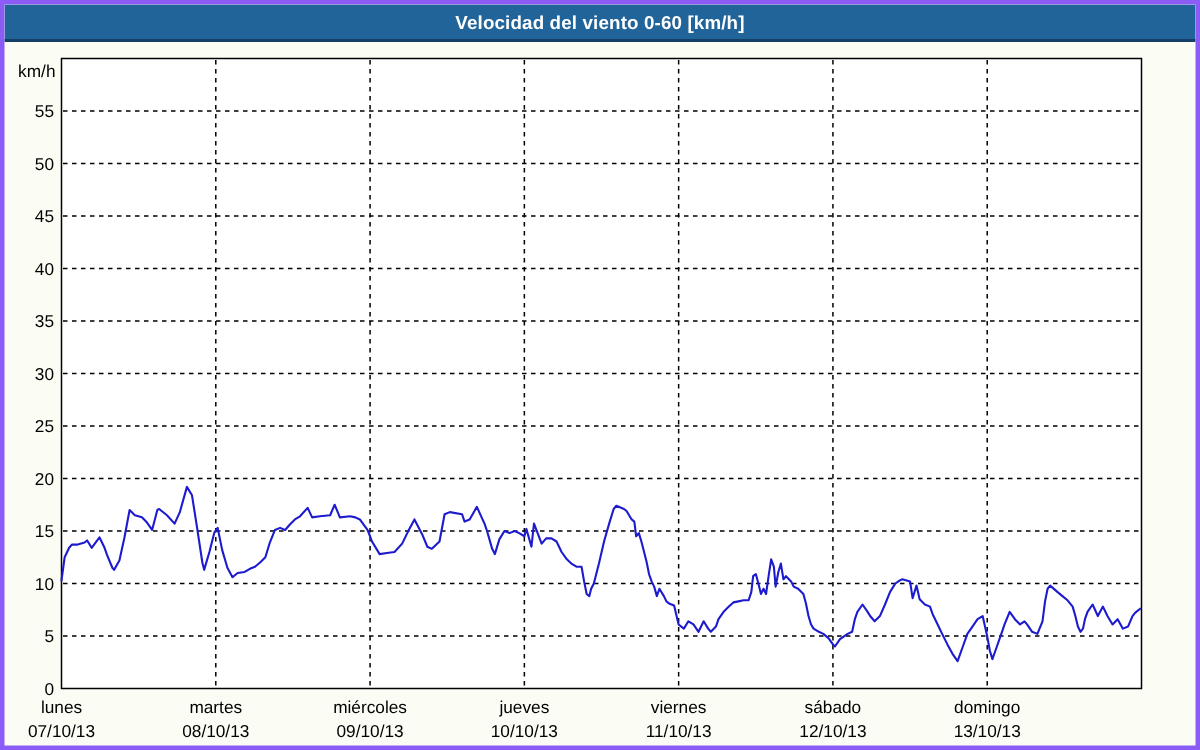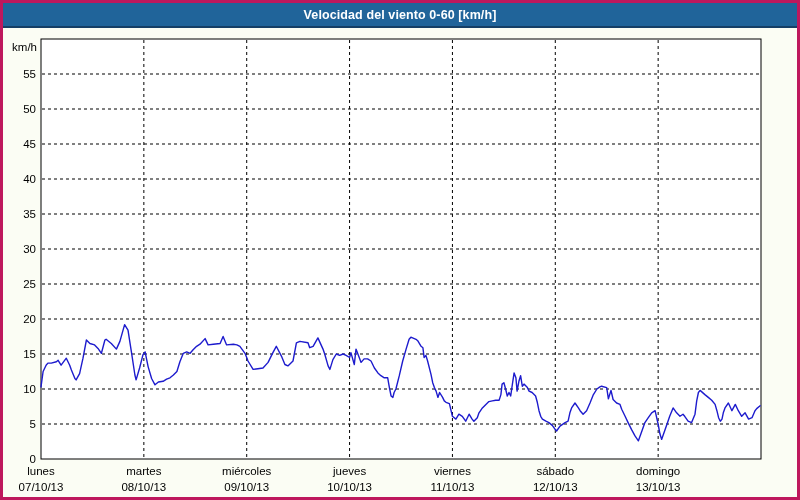--- a/index.html
+++ b/index.html
@@ -1,18 +1,18 @@
 <!DOCTYPE html>
 <html><head>
 <meta charset="utf-8">
 <style>
   html,body{margin:0;padding:0;background:#ffffff;font-family:"Liberation Sans",sans-serif;}
   .window{
     position:relative;width:800px;height:500px;box-sizing:border-box;
-    background:#fbfdf4;border:3px solid #be185d;overflow:hidden;
+    background:#fbfdf4;border:3px solid #8b5cf6;overflow:hidden;
   }
   .titlebar{
     position:absolute;left:0;top:0;right:0;height:23px;
     background:#20649a;border-bottom:2px solid #153f66;
     display:flex;align-items:center;justify-content:center;z-index:2;
   }
   .titlebar span{
     color:#ffffff;font-size:12.5px;font-weight:bold;letter-spacing:.1px;
   }
   svg#chart-svg{position:absolute;left:0;top:0;z-index:1;}

